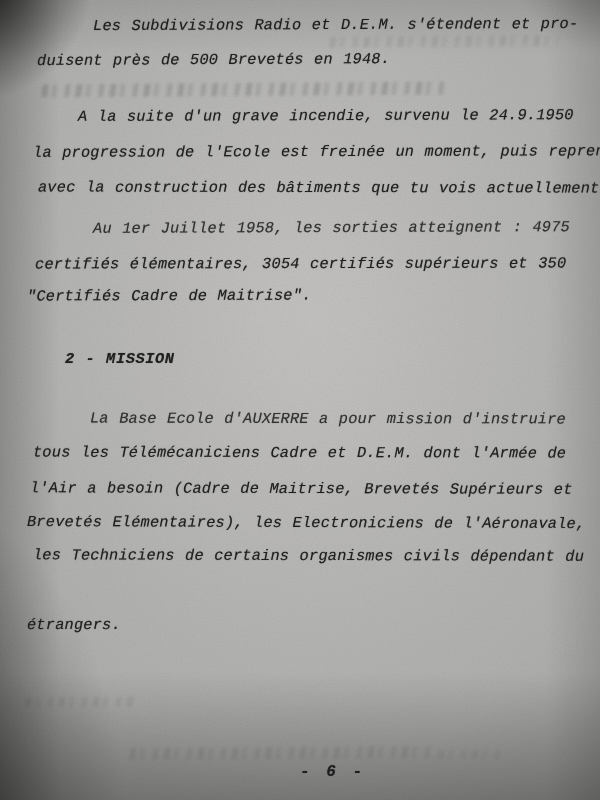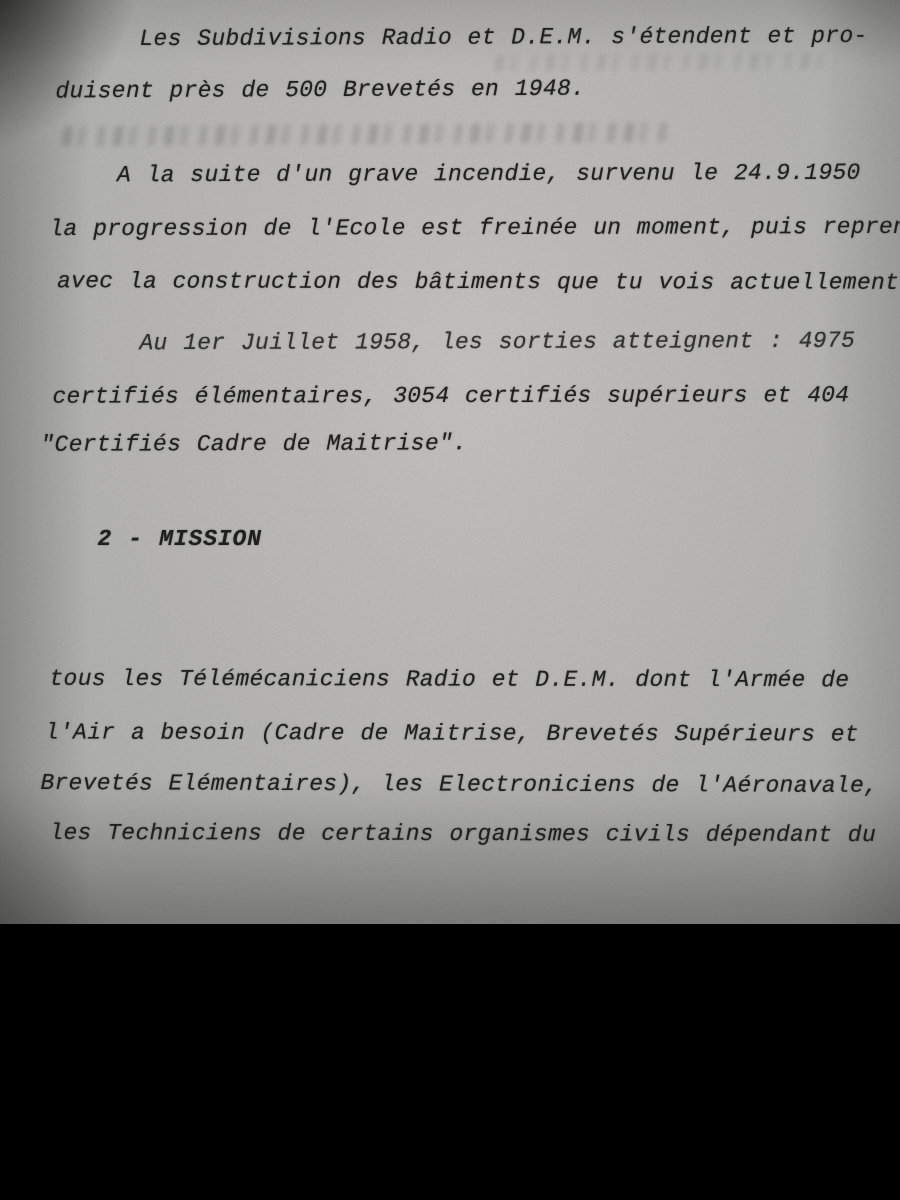--- a/index.html
+++ b/index.html
@@ -1,18 +1,18 @@
 <!DOCTYPE html>
 <html><head>
 <meta charset="utf-8">
 <style>
   html,body{margin:0;padding:0;background:#000;}
   .page{
     position:relative;
-    width:600px;height:616px;
+    width:600px;height:800px;
     overflow:hidden;
     font-family:"Liberation Mono","DejaVu Sans Mono",monospace;
     font-style:italic;
     background:
       radial-gradient(150px 160px at -20px -20px, rgba(0,0,0,.80), rgba(0,0,0,0) 75%),
       radial-gradient(120px 120px at 600px -40px, rgba(0,0,0,.28), rgba(0,0,0,0) 75%),
       radial-gradient(260px 420px at -70px 820px, rgba(0,0,0,.42), rgba(0,0,0,0) 75%),
       linear-gradient(90deg, rgba(0,0,0,.20), rgba(0,0,0,0) 10%),
       linear-gradient(0deg, rgba(0,0,0,.30), rgba(0,0,0,0) 16%),
       linear-gradient(180deg, rgba(0,0,0,.10), rgba(0,0,0,0) 7%),
@@ -56,26 +56,27 @@
   <div class="smudge" style="left:438px;top:750px;width:62px;height:9px;opacity:.12;"></div>
 
   <div class="tl" style="left:93px;top:16px;transform:rotate(-.25deg);">Les Subdivisions Radio et D.E.M. s'étendent et pro-</div>
   <div class="tl" style="left:37px;top:51px;transform:rotate(-.3deg);">duisent près de 500 Brevetés en 1948.</div>
 
   <div class="tl" style="left:78px;top:107px;transform:rotate(-.2deg);">A la suite d'un grave incendie, survenu le 24.9.1950</div>
   <div class="tl" style="left:33px;top:143px;transform:rotate(-.15deg);">la progression de l'Ecole est freinée un moment, puis reprend</div>
   <div class="tl" style="left:38px;top:179px;transform:rotate(.1deg);">avec la construction des bâtiments que tu vois actuellement.</div>
 
   <div class="tl faded" style="left:93px;top:219px;transform:rotate(-.2deg);">Au 1er Juillet 1958, les sorties atteignent : 4975</div>
-  <div class="tl" style="left:35px;top:255px;transform:rotate(-.1deg);">certifiés élémentaires, 3054 certifiés supérieurs et 404</div>
+  <div class="tl" style="left:35px;top:255px;transform:rotate(-.1deg);">certifiés élémentaires, 3054 certifiés supérieurs et 350</div>
   <div class="tl" style="left:27px;top:287px;transform:rotate(-.2deg);">"Certifiés Cadre de Maitrise".</div>
 
   <div class="tl heading" style="left:33px;top:350px;">2 - MISSION</div>
 
-  <div class="tl" style="left:33px;top:444px;transform:rotate(.1deg);">tous les Télémécaniciens Radio et D.E.M. dont l'Armée de</div>
+  <div class="tl faded" style="left:90px;top:410px;transform:rotate(.1deg);">La Base Ecole d'AUXERRE a pour mission d'instruire</div>
+  <div class="tl" style="left:33px;top:444px;transform:rotate(.1deg);">tous les Télémécaniciens Cadre et D.E.M. dont l'Armée de</div>
   <div class="tl" style="left:30px;top:480px;transform:rotate(.15deg);">l'Air a besoin (Cadre de Maitrise, Brevetés Supérieurs et</div>
   <div class="tl" style="left:27px;top:514px;transform:rotate(.2deg);">Brevetés Elémentaires), les Electroniciens de l'Aéronavale,</div>
   <div class="tl" style="left:33px;top:547px;transform:rotate(.15deg);">les Techniciens de certains organismes civils dépendant du</div>
   <div class="tl" style="left:27px;top:616px;transform:rotate(.1deg);text-align:center;">étrangers.</div>
 
   <div class="tl pagenum" style="left:300px;top:763px;">- 6 -</div>
 
   <svg class="grain" width="600" height="800">
     <filter id="g">
       <feTurbulence type="fractalNoise" baseFrequency="0.55" numOctaves="2" seed="7" stitchTiles="stitch"></feTurbulence>

